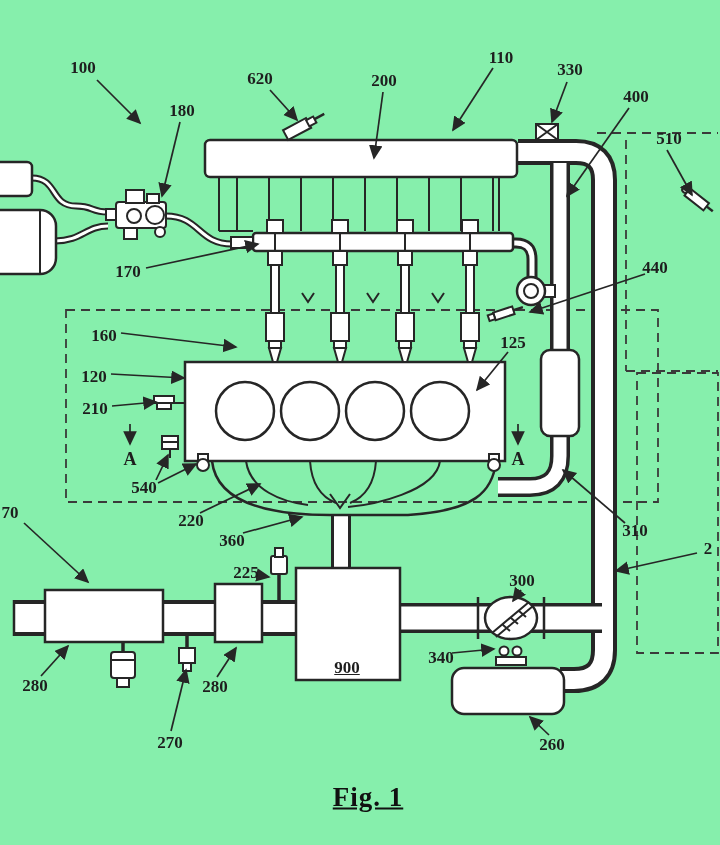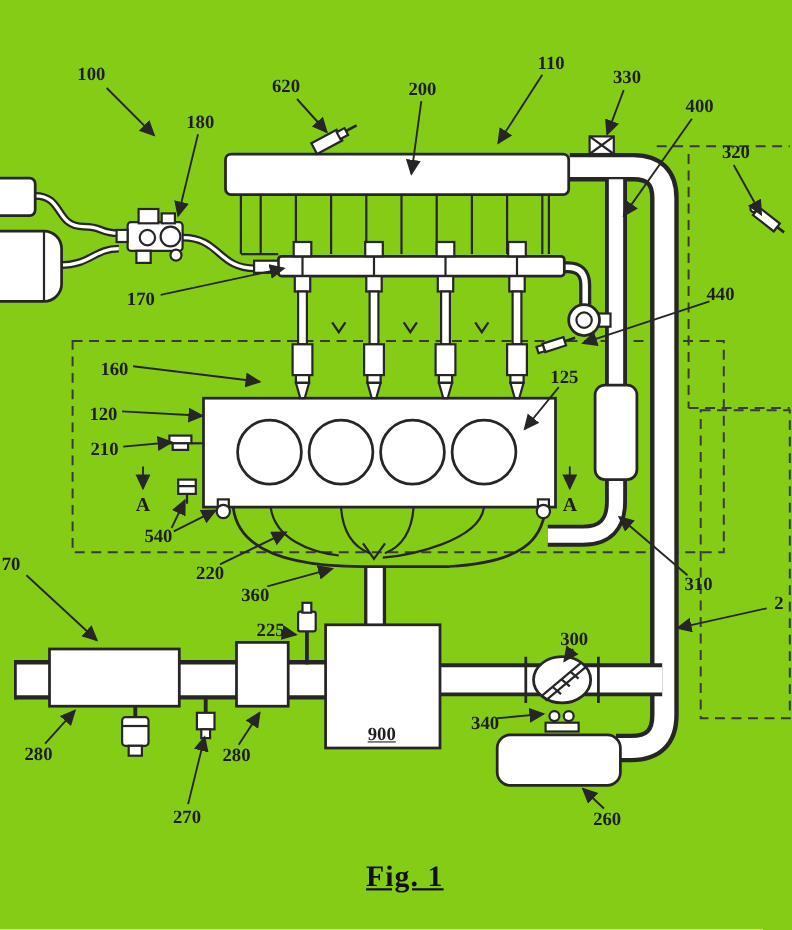--- a/index.html
+++ b/index.html
@@ -1,16 +1,16 @@
 <!DOCTYPE html>
 <html><head>
 <meta charset="utf-8">
 <style>
   html,body{margin:0;padding:0;background:#fff;}
-  .stage{position:relative;width:720px;height:845px;background:#84cc16;overflow:hidden;
+  .stage{position:relative;width:720px;height:845px;background:#86efac;overflow:hidden;
          font-family:"Liberation Serif",serif;}
   svg{position:absolute;left:0;top:0;}
   .lbl{position:absolute;transform:translate(-50%,-50%);
        font:700 17px "Liberation Serif",serif;color:#1e1e1e;white-space:nowrap;}
   .lbl.u{text-decoration:underline;margin-top:47px;}
   .lbl.sec{font-size:18px;}
   .caption{position:absolute;transform:translate(-50%,-50%);
        font:700 27px "Liberation Serif",serif;color:#111;text-decoration:underline;
        letter-spacing:1px;white-space:nowrap;}
   
@@ -288,21 +288,21 @@
     <line class="lead" x1="697" y1="553" x2="616" y2="571" marker-end="url(#ah)"></line>
   </g>
 </svg>
 
 <div class="lbl" style="left:83px;top:68px">100</div>
 <div class="lbl" style="left:260px;top:79px">620</div>
 <div class="lbl" style="left:384px;top:81px">200</div>
 <div class="lbl" style="left:501px;top:58px">110</div>
 <div class="lbl" style="left:570px;top:70px">330</div>
 <div class="lbl" style="left:636px;top:97px">400</div>
-<div class="lbl" style="left:669px;top:139px">320</div>
+<div class="lbl" style="left:669px;top:139px">510</div>
 <div class="lbl" style="left:182px;top:111px">180</div>
 <div class="lbl" style="left:655px;top:268px">440</div>
 <div class="lbl" style="left:128px;top:272px">170</div>
 <div class="lbl" style="left:104px;top:336px">160</div>
 <div class="lbl" style="left:94px;top:377px">120</div>
 <div class="lbl" style="left:95px;top:409px">210</div>
 <div class="lbl" style="left:513px;top:343px">125</div>
 <div class="lbl sec" style="left:130px;top:459px">A</div>
 <div class="lbl sec" style="left:518px;top:459px">A</div>
 <div class="lbl" style="left:144px;top:488px">540</div>

